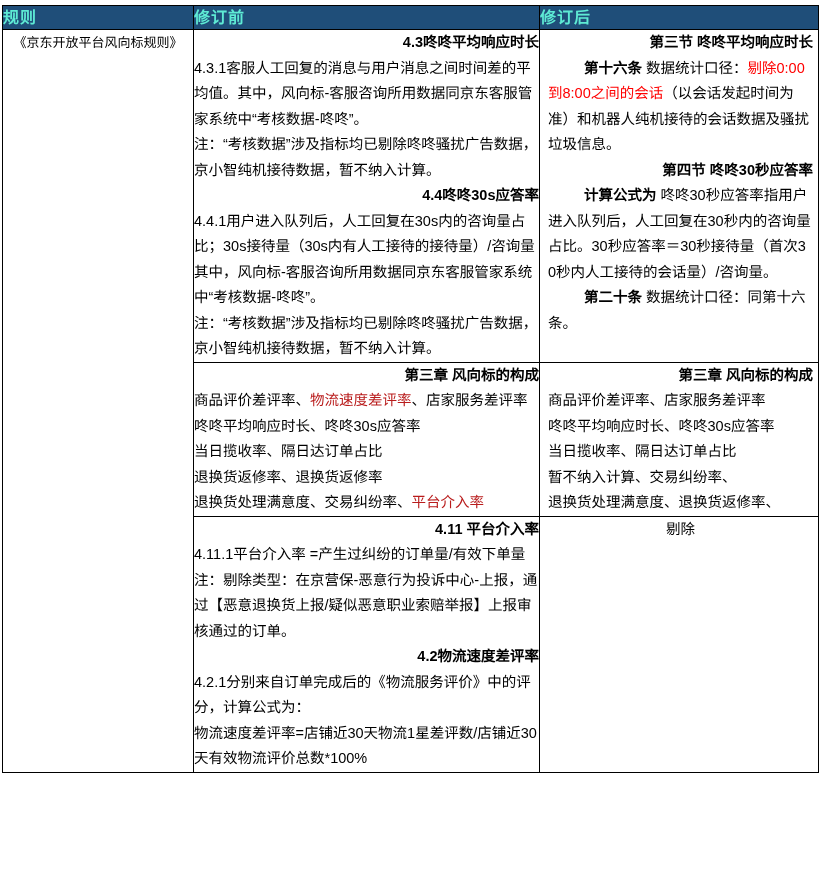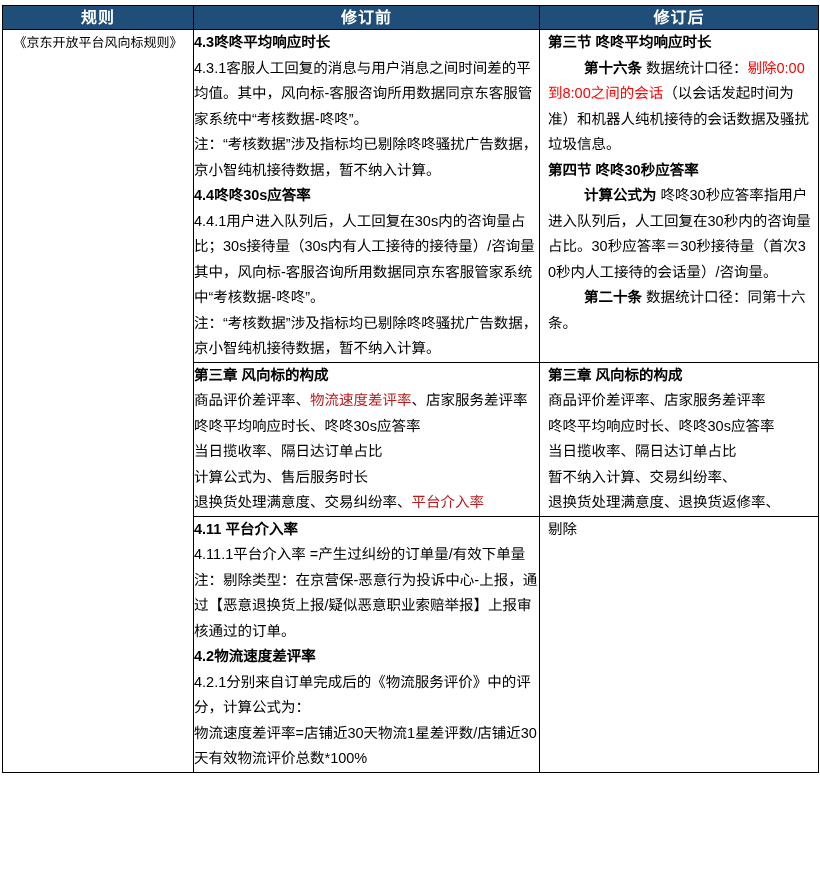--- a/index.html
+++ b/index.html
@@ -33,26 +33,26 @@
   table.revision-table td,
   table.revision-table th {
     border: 1px solid #000000;
     vertical-align: top;
     padding: 0;
   }
 
   
   thead th {
     background: #1F4E79;
-    color: #ffffff;
+    color: #5eead4;
     font-weight: bold;
     font-size: 16px;
     line-height: 23px;
     height: 23px;
-    text-align: center;
+    text-align: left;
     vertical-align: middle;
     letter-spacing: 1px;
   }
 
   col.col-rule   { width: 191px; }
   col.col-before { width: 346px; }
   col.col-after  { width: 279px; }
 
   
   td.rule-cell {
@@ -69,30 +69,32 @@
     line-height: 25.5px;
   }
 
   td.content-cell.after-col {
     padding-left: 8px;
     padding-right: 5px;
   }
 
   td.center-middle {
     vertical-align: middle;
+    text-align: center;
   }
 
   .para {
     margin: 0;
     text-indent: 0;
     word-break: break-all;
   }
 
   .para.heading {
     font-weight: bold;
+    text-align: right;
   }
 
   .lead {
     font-weight: bold;
     margin-left: 36px;
   }
 
   .red {
     color: #FF0000;
   }
@@ -137,21 +139,21 @@
             <p class="para"><span class="lead">计算公式为 </span><span>咚咚30秒应答率指用户进入队列后，人工回复在30秒内的咨询量占比。30秒应答率＝30秒接待量（首次30秒内人工接待的会话量）/咨询量。</span></p>
             <p class="para"><span class="lead">第二十条 </span><span>数据统计口径：同第十六条。</span></p>
           </td>
       </tr>
       <tr>
         <td class="content-cell before-col">
             <p class="para heading">第三章 风向标的构成</p>
             <p class="para"><span>商品评价差评率、</span><span class="muted">物流速度差评率</span><span>、店家服务差评率</span></p>
             <p class="para">咚咚平均响应时长、咚咚30s应答率</p>
             <p class="para">当日揽收率、隔日达订单占比</p>
-            <p class="para">计算公式为、售后服务时长</p>
+            <p class="para">退换货返修率、退换货返修率</p>
             <p class="para"><span>退换货处理满意度、交易纠纷率、</span><span class="muted">平台介入率</span></p>
           </td>
         <td class="content-cell after-col">
             <p class="para heading">第三章 风向标的构成</p>
             <p class="para">商品评价差评率、店家服务差评率</p>
             <p class="para">咚咚平均响应时长、咚咚30s应答率</p>
             <p class="para">当日揽收率、隔日达订单占比</p>
             <p class="para">暂不纳入计算、交易纠纷率、</p>
             <p class="para">退换货处理满意度、退换货返修率、</p>
           </td>

